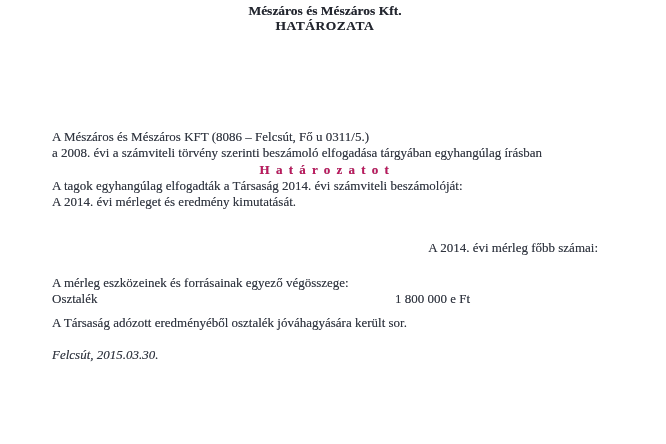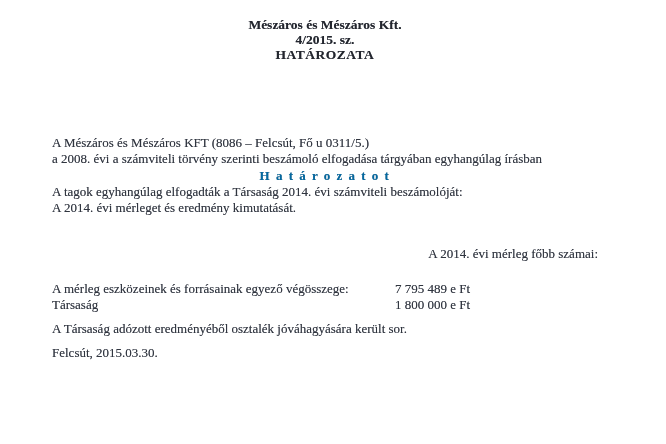--- a/index.html
+++ b/index.html
@@ -26,40 +26,40 @@
     left: 52px;
     top: 0;
     width: 546px;
   }
   .txt {
     font-size: 13px;
     line-height: 16px;
     text-shadow: 0 0 0.6px rgba(60,65,80,0.55);
   }
   .doc-header {
-    padding-top: 17px;
+    padding-top: 3px;
     text-align: center;
     font-weight: bold;
     color: #23262e;
   }
   .doc-header .hline {
     font-size: 13.5px;
     line-height: 15px;
   }
   .doc-header .hline.caps {
     letter-spacing: 0.5px;
   }
   .intro {
-    margin-top: 73px;
+    margin-top: 96px;
   }
   .resolution-heading {
     text-align: center;
     font-weight: bold;
     letter-spacing: 1.5px;
-    color: #0369a1;
+    color: #be185d;
     line-height: 17px;
   }
   .para1 {
   }
   .figures-intro {
     margin-top: 30px;
     text-align: right;
   }
   .figures {
     margin-top: 19px;
@@ -75,55 +75,54 @@
   }
   .figure-row .value {
     width: 120px;
     text-align: right;
     white-space: nowrap;
   }
   .closing {
     margin-top: 8px;
   }
   .dateline {
-    margin-top: 8px;
+    margin-top: 16px;
+    font-style: italic;
   }
 </style>
 </head>
 <body>
 
 <div class="page">
   <div class="content">
 
     <div class="doc-header txt">
       <div class="hline">Mészáros és Mészáros Kft.</div>
-      <div class="hline">4/2015. sz.</div>
       <div class="hline caps">HATÁROZATA</div>
     </div>
 
     <div class="intro txt">
       <div>A Mészáros és Mészáros KFT (8086 – Felcsút, Fő u 0311/5.)</div>
       <div>a 2008. évi  a számviteli törvény szerinti beszámoló elfogadása tárgyában egyhangúlag írásban</div>
       <div class="resolution-heading txt">H a t á r o z a t o t</div>
     </div>
 
     <div class="para1 txt">
       <div>A tagok egyhangúlag elfogadták a Társaság 2014. évi számviteli beszámolóját:</div>
       <div>A 2014. évi mérleget és eredmény kimutatását.</div>
     </div>
 
     <div class="figures-intro txt">A 2014. évi mérleg főbb számai:</div>
 
     <div class="figures txt">
       <div class="figure-row">
         <span class="label">A mérleg eszközeinek és forrásainak egyező végösszege:</span>
-        <span class="value">7 795 489 e Ft</span>
       </div>
       <div class="figure-row">
-        <span class="label">Társaság</span>
+        <span class="label">Osztalék</span>
         <span class="value">1 800 000 e Ft</span>
       </div>
     </div>
 
     <div class="closing txt">A Társaság adózott eredményéből osztalék jóváhagyására került sor.</div>
 
     <div class="dateline txt">Felcsút, 2015.03.30.</div>
 
   </div>
 </div>

